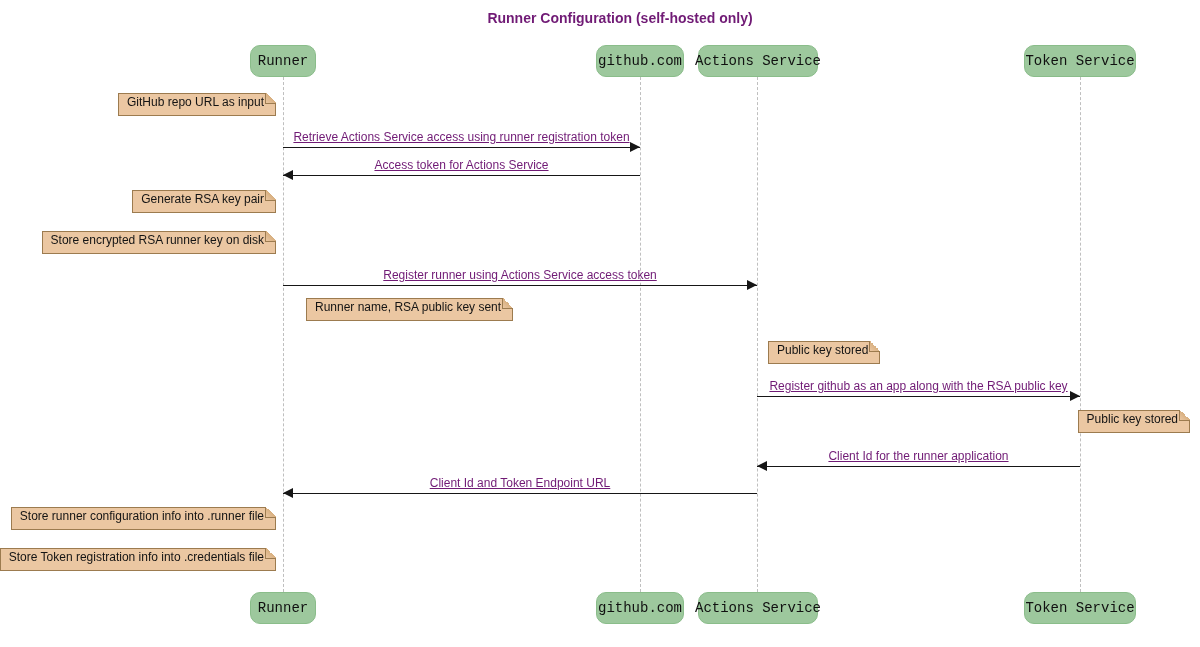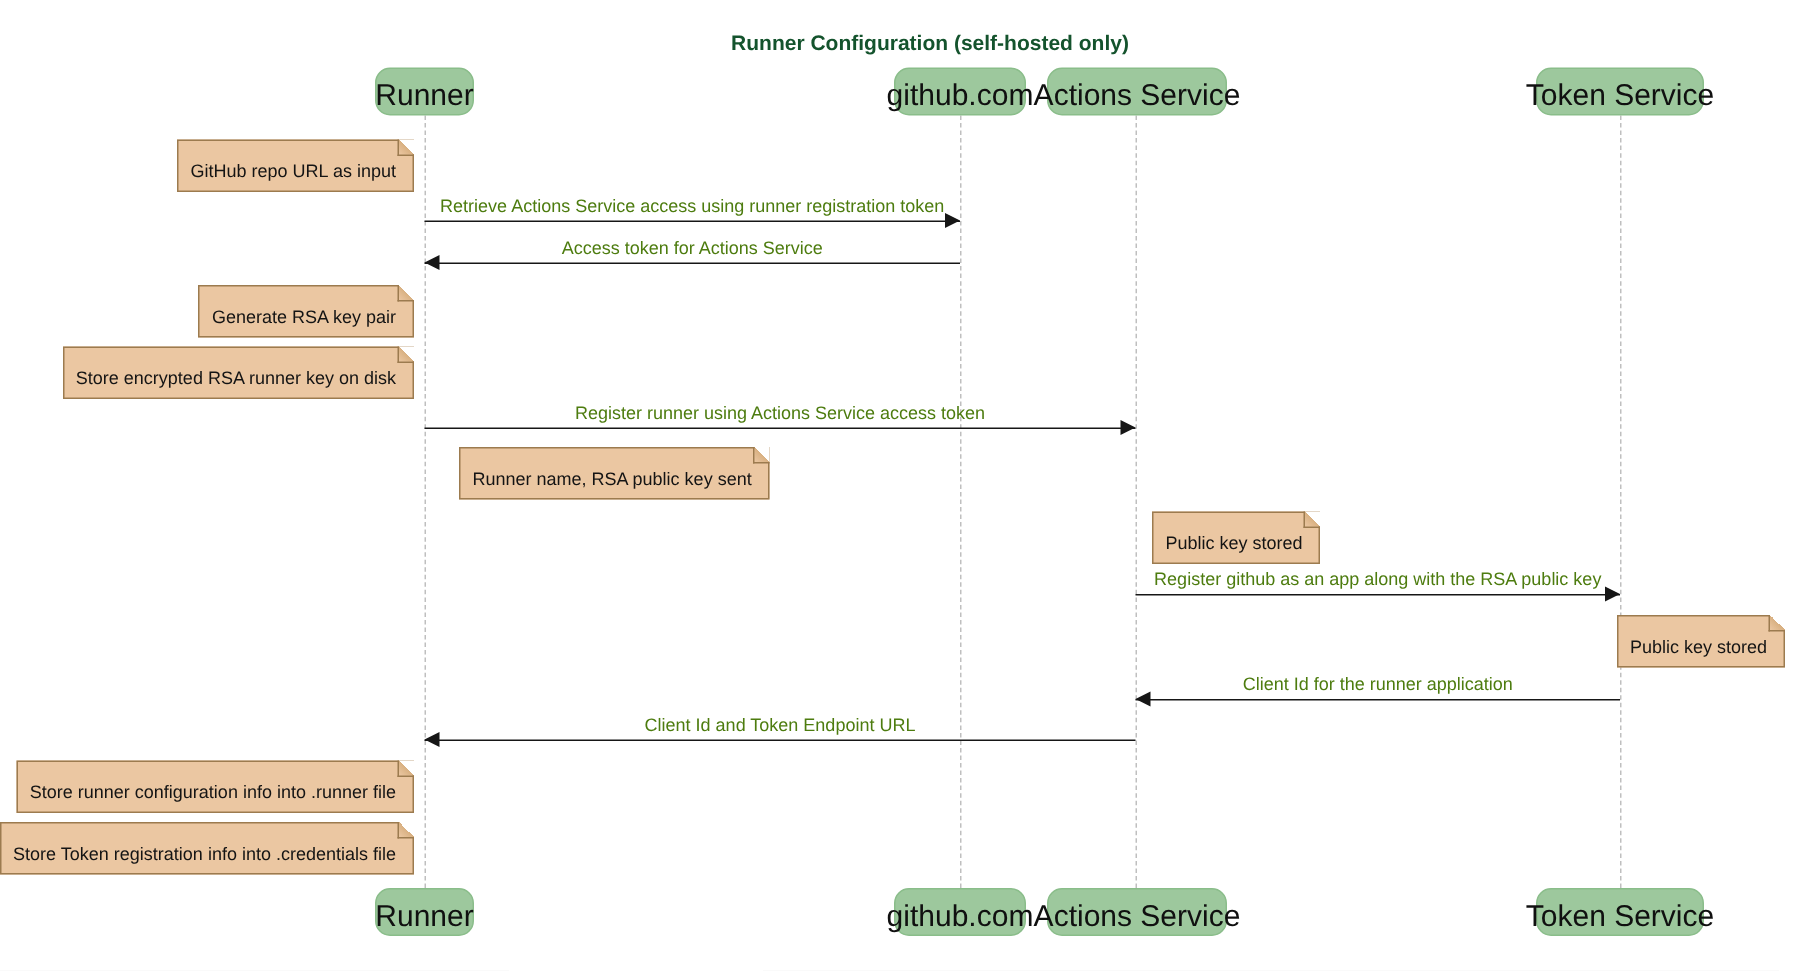--- a/index.html
+++ b/index.html
@@ -13,46 +13,47 @@
     --text:#111111;
     --background:#FFFFFF;
   }
   html,body{margin:0;padding:0;}
   body{background:#f4f4f4;font-family:"Liberation Sans",sans-serif;color:var(--text);}
   #canvas{
     position:relative;width:1200px;height:647px;background:var(--background);
     overflow:hidden;margin:0 auto;
   }
   .title{
-    position:absolute;left:40px;width:1160px;top:20px;text-align:center;
-    font-size:14px;font-weight:bold;color:#14532d;
+    position:absolute;left:40px;width:1160px;top:10px;text-align:center;
+    font-size:14px;font-weight:bold;color:#701a75;
   }
   .lifeline{
     position:absolute;width:0;border-left:1px dashed var(--lifeline);top:77px;height:515px;
   }
   .pbox{
-    position:absolute;height:32px;display:flex;align-items:flex-end;justify-content:center;
+    position:absolute;height:32px;display:flex;align-items:center;justify-content:center;
     background:var(--participant-fill);border:1px solid var(--participant-border);
-    border-radius:10px;font-size:20px;color:#101010;box-sizing:border-box;white-space:nowrap;
+    border-radius:10px;font-size:14px;color:#101010;box-sizing:border-box;white-space:nowrap;
     z-index:3;
+    font-family:Liberation Mono, monospace;
   }
   .note{
     position:absolute;background:var(--note-fill);border:1px solid var(--note-border);
-    font-size:12px;line-height:17px;padding:12px 11px 4px 8px;white-space:nowrap;
+    font-size:12px;line-height:17px;padding:0 11px 4px 8px;white-space:nowrap;
     box-sizing:border-box;z-index:4;color:#141414;
   }
   .note .fold{
     position:absolute;top:-1px;right:-1px;width:10px;height:10px;
     background:linear-gradient(225deg,var(--background) 0%,var(--background) 50%,var(--note-fold) 50%,var(--note-fill) 100%);
     border-left:1px solid var(--note-border);border-bottom:1px solid var(--note-border);
   }
   .msg{position:absolute;height:26px;z-index:2;}
   .msg .label{
     position:absolute;left:0;right:0;top:0;height:18px;line-height:18px;
-    text-align:center;font-size:12px;white-space:nowrap;color:#4d7c0f;
+    text-align:center;font-size:12px;white-space:nowrap;color:#701a75;text-decoration:underline;
   }
   .msg .line{position:absolute;left:0;right:0;top:19px;border-top:1px solid var(--message-line);}
   .msg .head-right{
     position:absolute;right:0;top:14px;width:0;height:0;
     border-left:10px solid var(--message-line);border-top:5px solid transparent;border-bottom:5px solid transparent;
   }
   .msg .head-left{
     position:absolute;left:0;top:14px;width:0;height:0;
     border-right:10px solid var(--message-line);border-top:5px solid transparent;border-bottom:5px solid transparent;
   }

